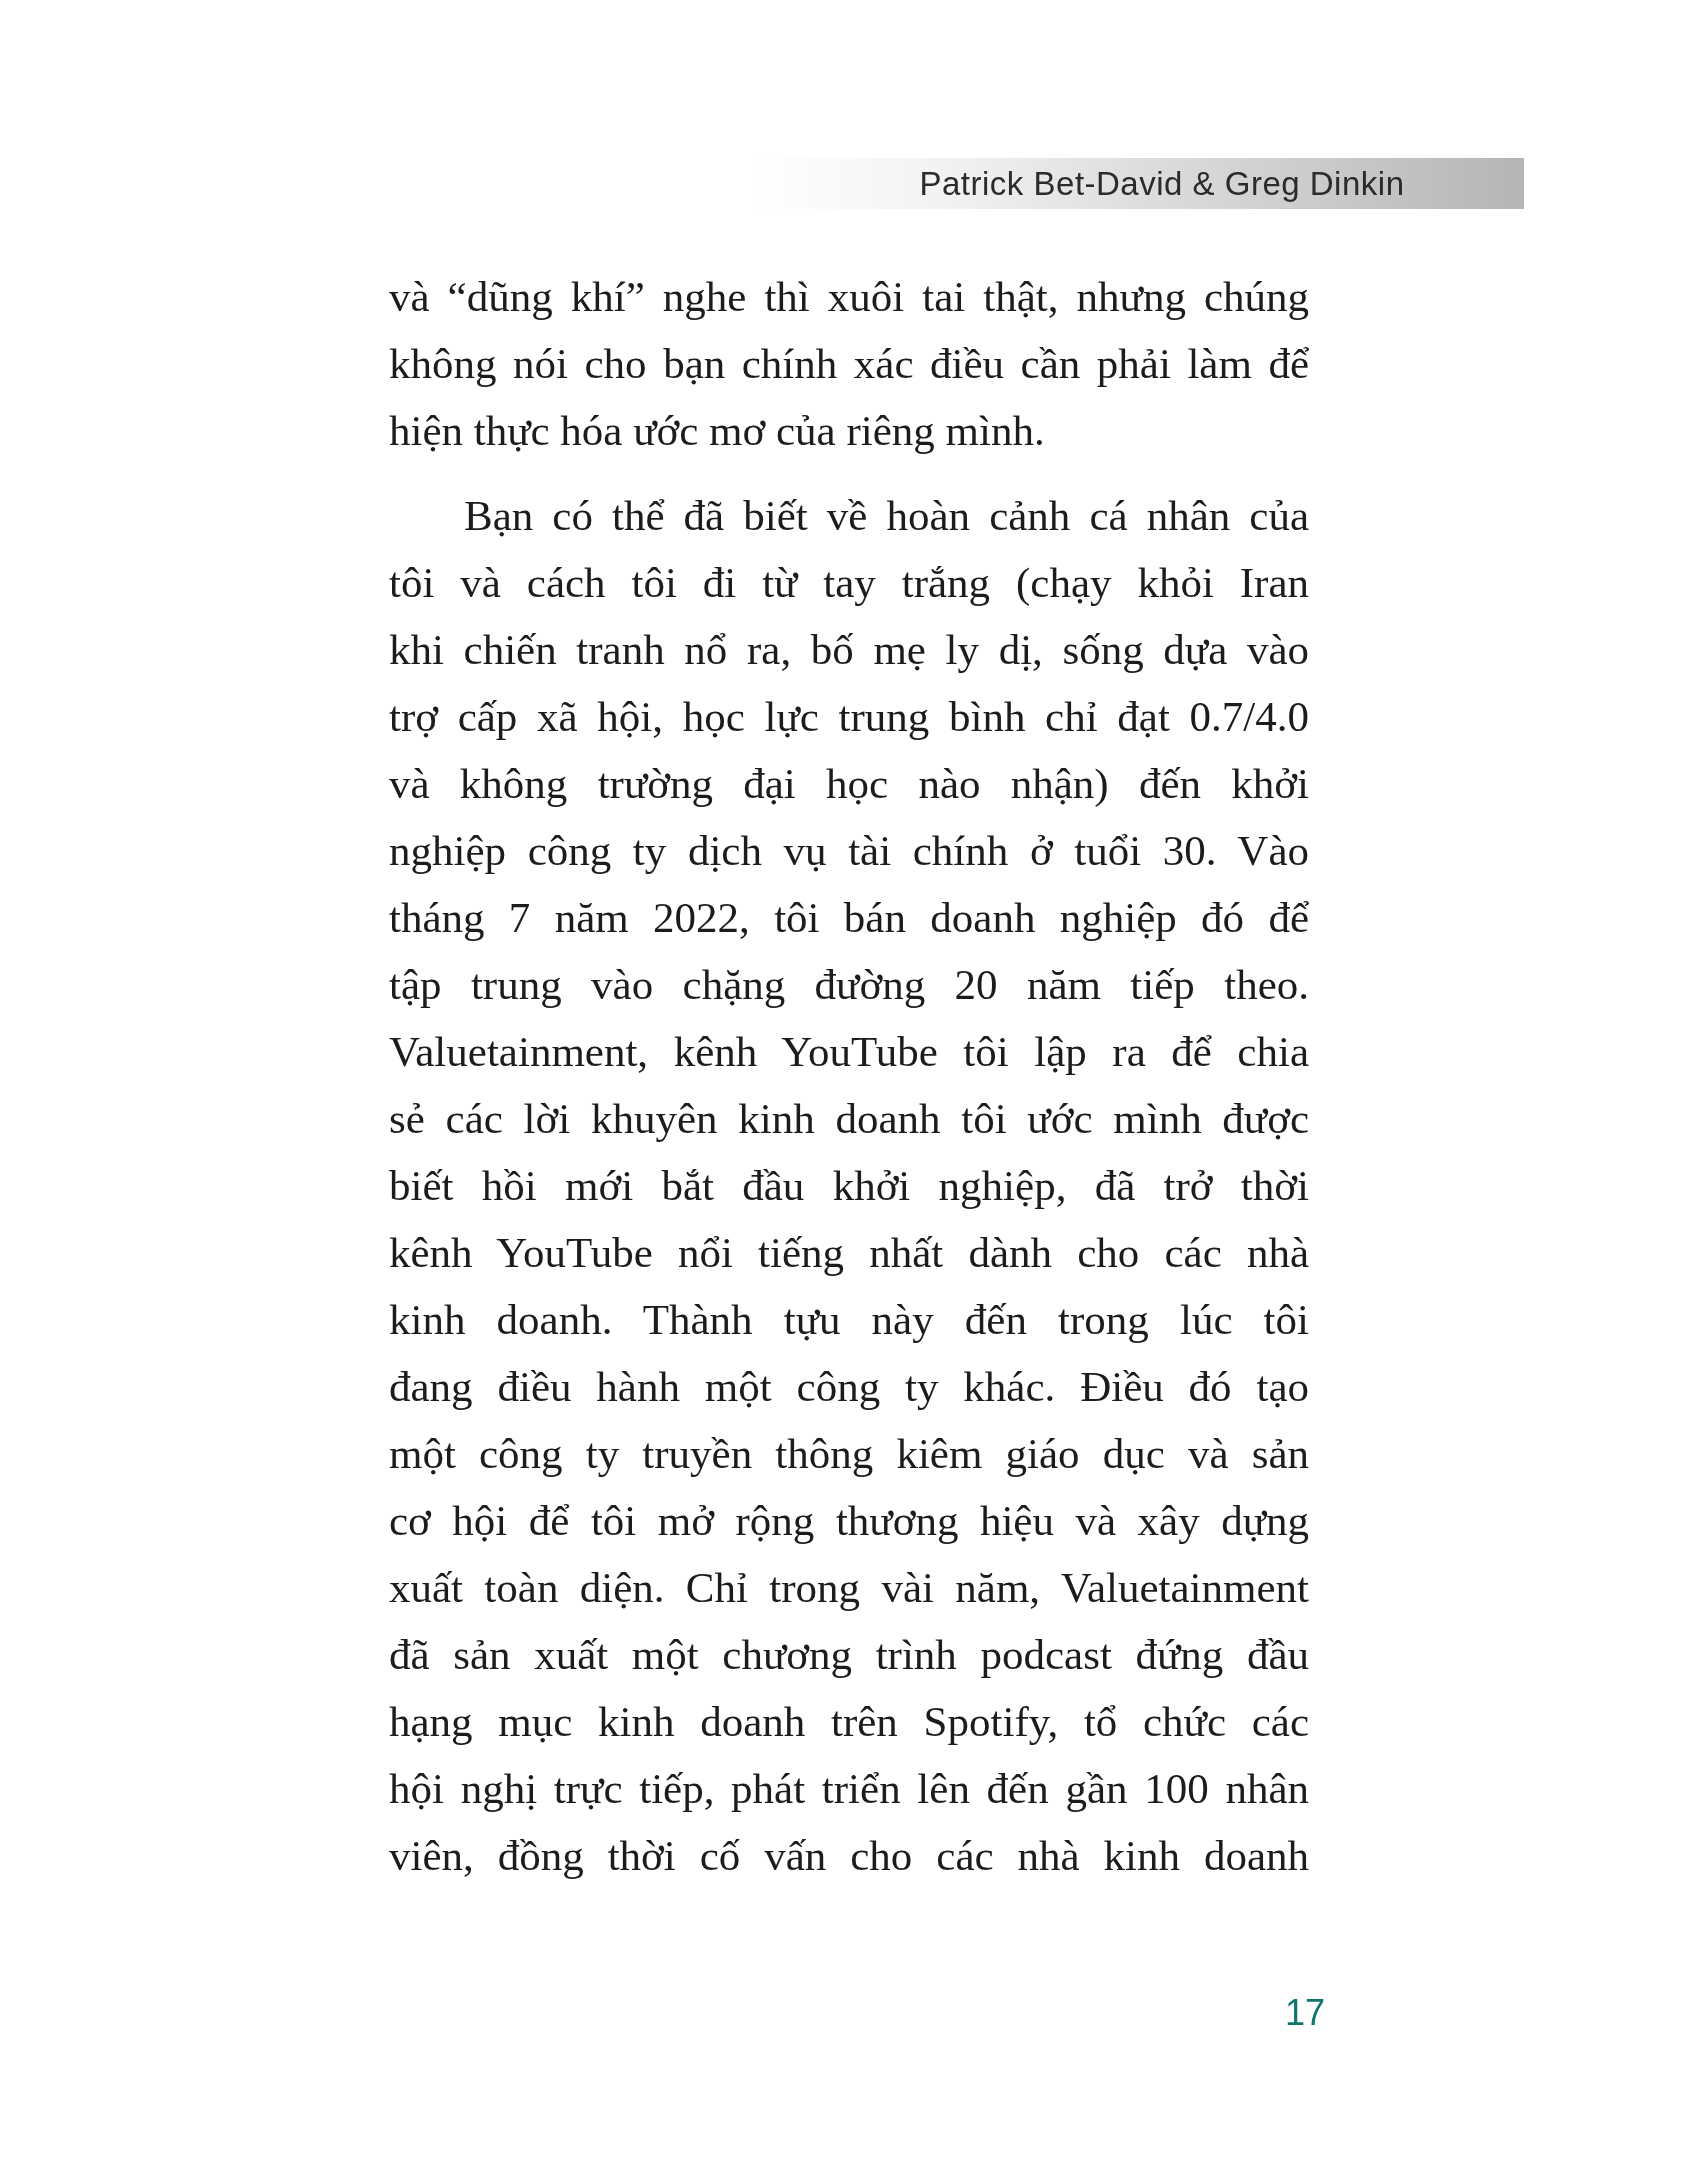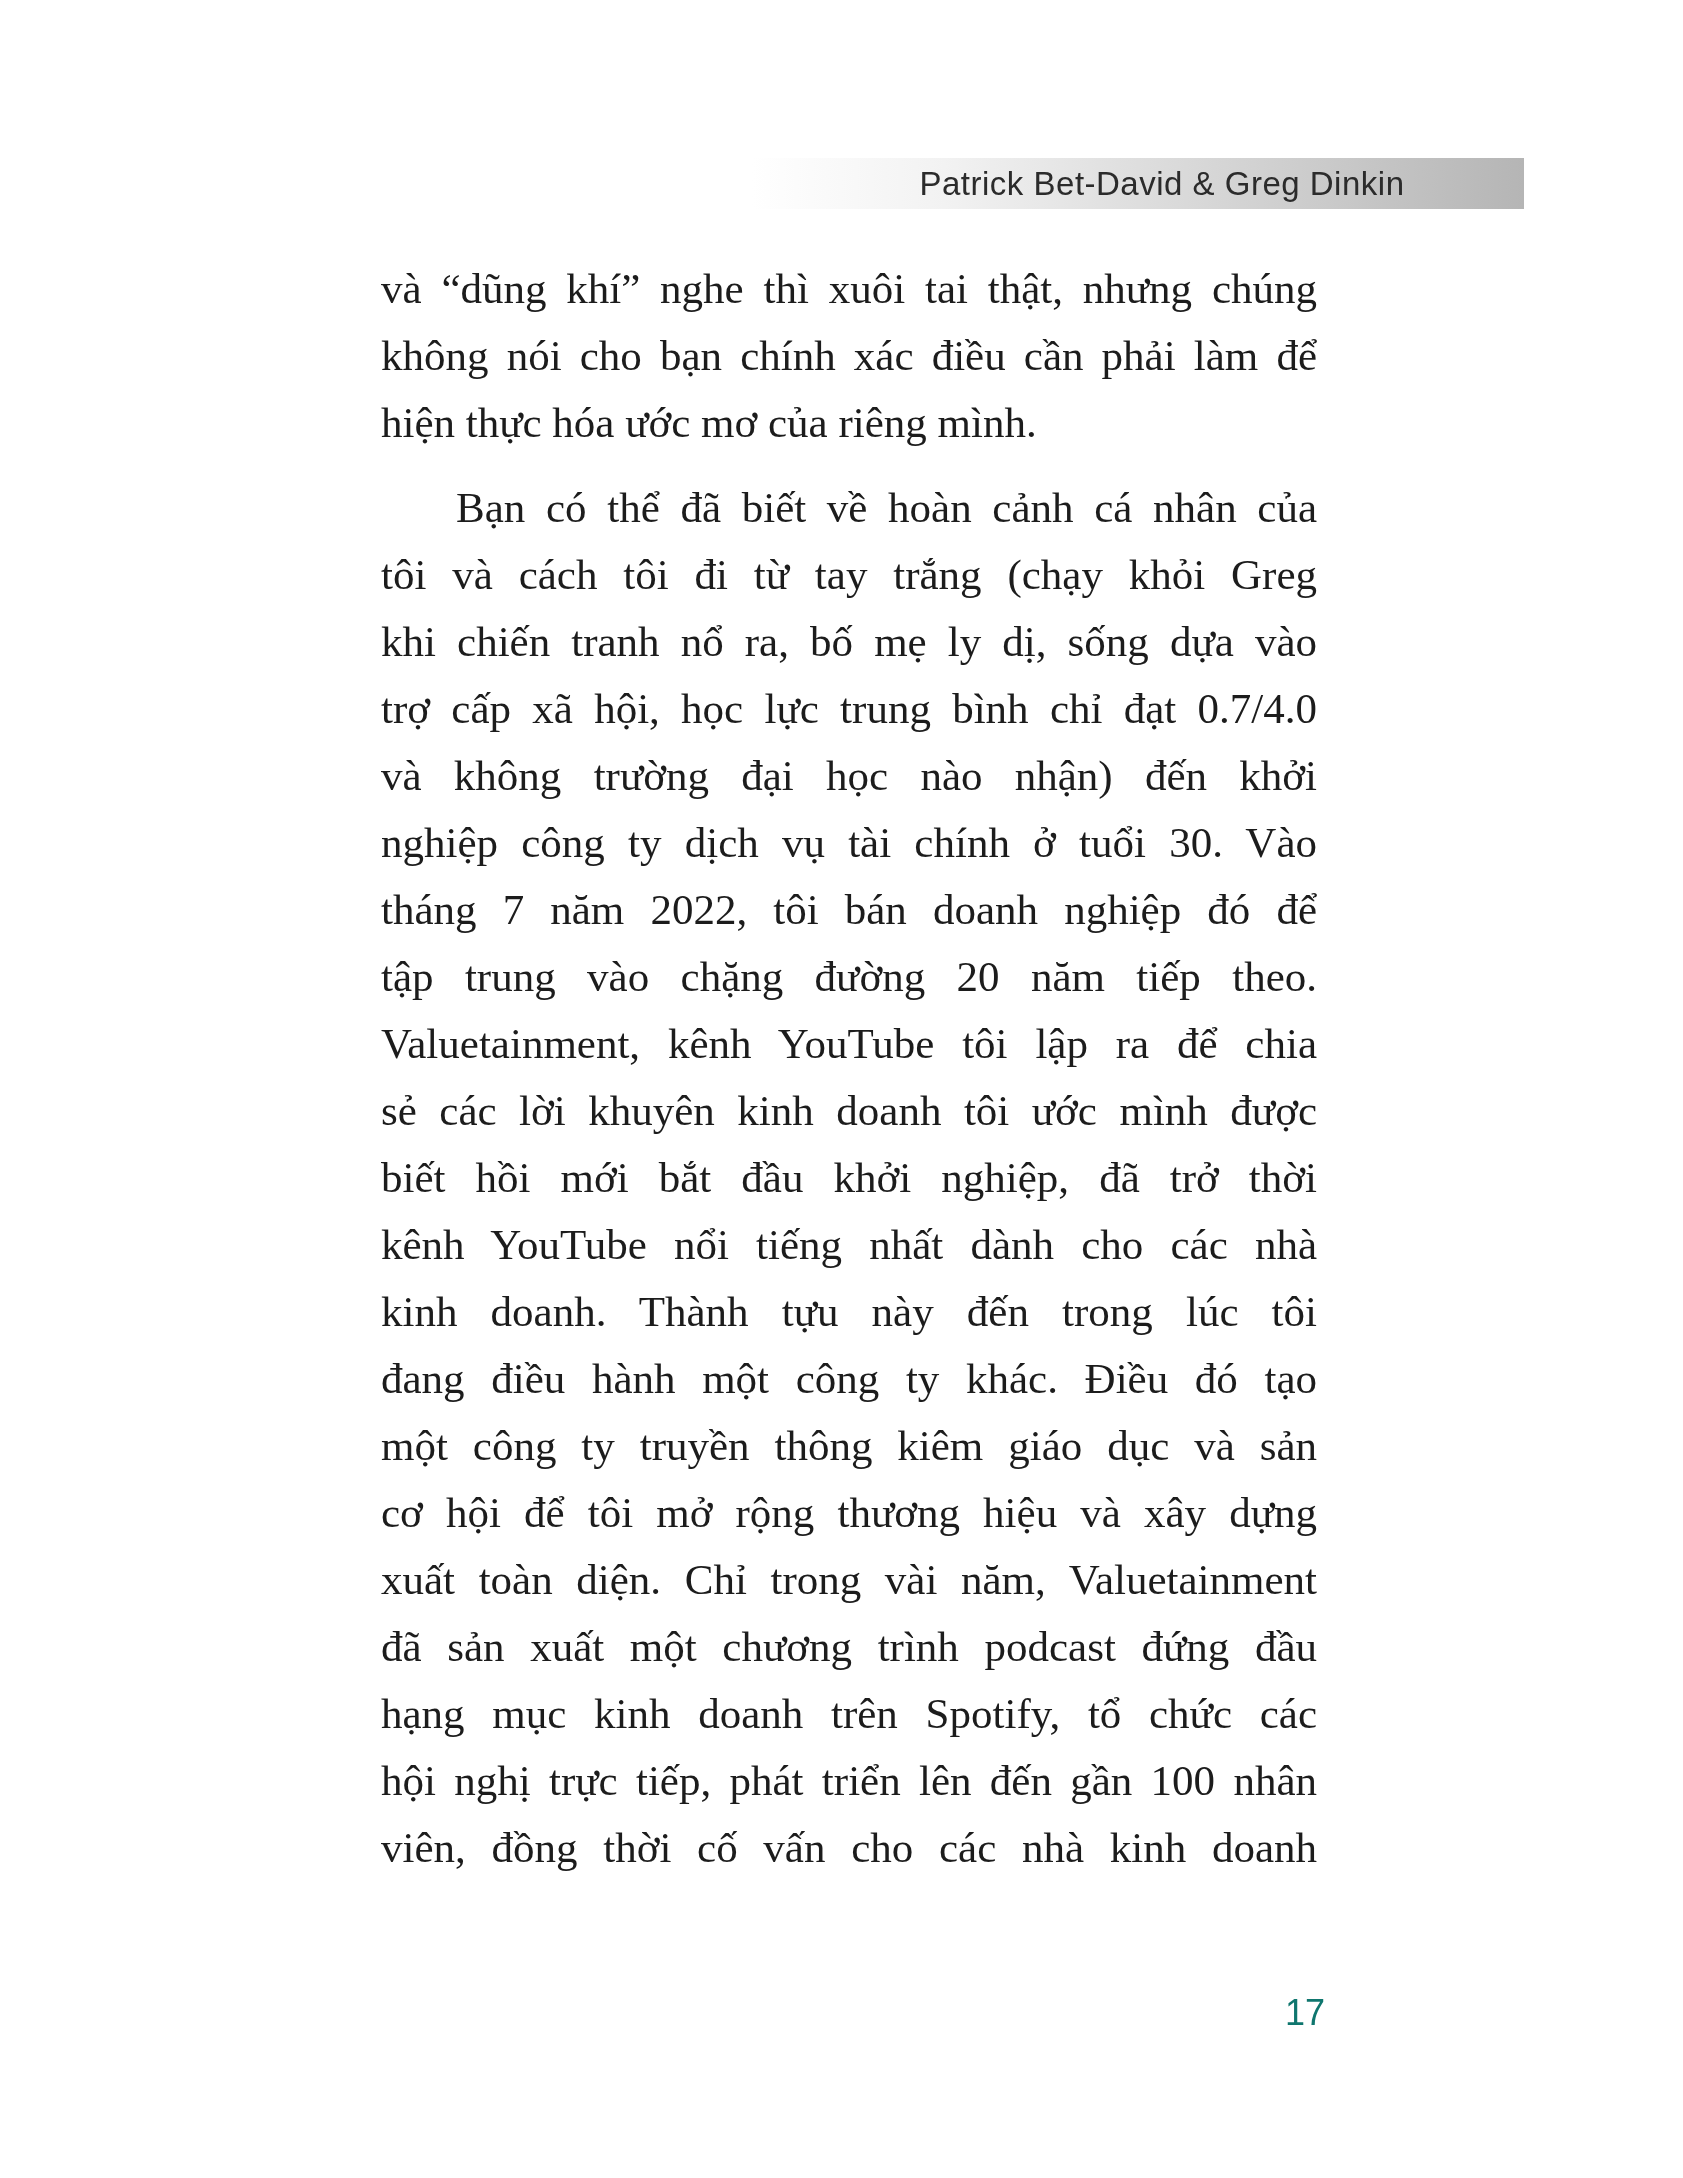--- a/index.html
+++ b/index.html
@@ -37,21 +37,21 @@
   }
   
   .body-text {
     position: absolute;
     left: 381px;
     top: 255px;
     width: 936px;
     font-size: 43px;
     color: #1c1c1c;
   }
-  .paragraph { margin: 0; }
+  .paragraph { margin: 8px; }
   .paragraph + .paragraph { margin-top: 18px; }
   .line {
     height: 67px;
     line-height: 67px;
     text-align: justify;
     text-align-last: justify;
     white-space: nowrap;
   }
   .line.last {
     text-align-last: left;
@@ -79,21 +79,21 @@
   </div>
 
   <div class="body-text">
       <div class="paragraph">
         <div class="line first">và “dũng khí” nghe thì xuôi tai thật, nhưng chúng</div>
         <div class="line">không nói cho bạn chính xác điều cần phải làm để</div>
         <div class="line last">hiện thực hóa ước mơ của riêng mình.</div>
       </div>
       <div class="paragraph indented">
         <div class="line first">Bạn có thể đã biết về hoàn cảnh cá nhân của</div>
-        <div class="line">tôi và cách tôi đi từ tay trắng (chạy khỏi Greg</div>
+        <div class="line">tôi và cách tôi đi từ tay trắng (chạy khỏi Iran</div>
         <div class="line">khi chiến tranh nổ ra, bố mẹ ly dị, sống dựa vào</div>
         <div class="line">trợ cấp xã hội, học lực trung bình chỉ đạt 0.7/4.0</div>
         <div class="line">và không trường đại học nào nhận) đến khởi</div>
         <div class="line">nghiệp công ty dịch vụ tài chính ở tuổi 30. Vào</div>
         <div class="line">tháng 7 năm 2022, tôi bán doanh nghiệp đó để</div>
         <div class="line">tập trung vào chặng đường 20 năm tiếp theo.</div>
         <div class="line">Valuetainment, kênh YouTube tôi lập ra để chia</div>
         <div class="line">sẻ các lời khuyên kinh doanh tôi ước mình được</div>
         <div class="line">biết hồi mới bắt đầu khởi nghiệp, đã trở thời</div>
         <div class="line">kênh YouTube nổi tiếng nhất dành cho các nhà</div>

